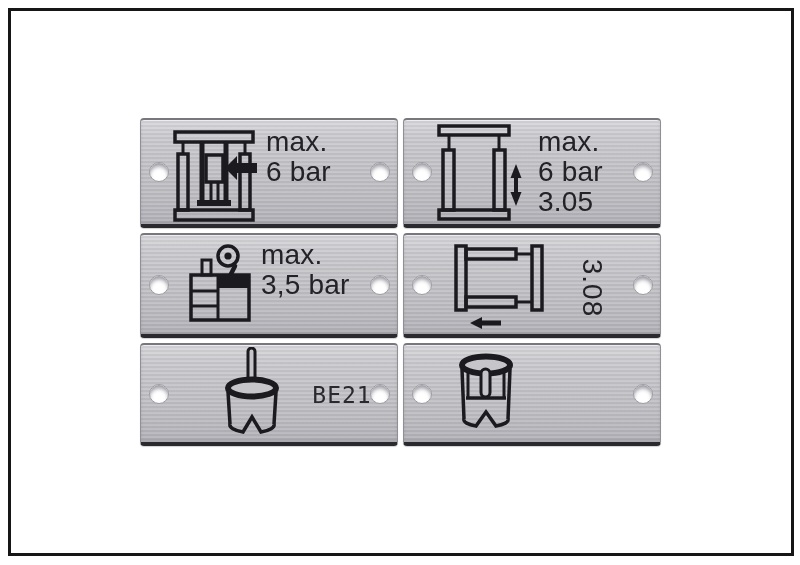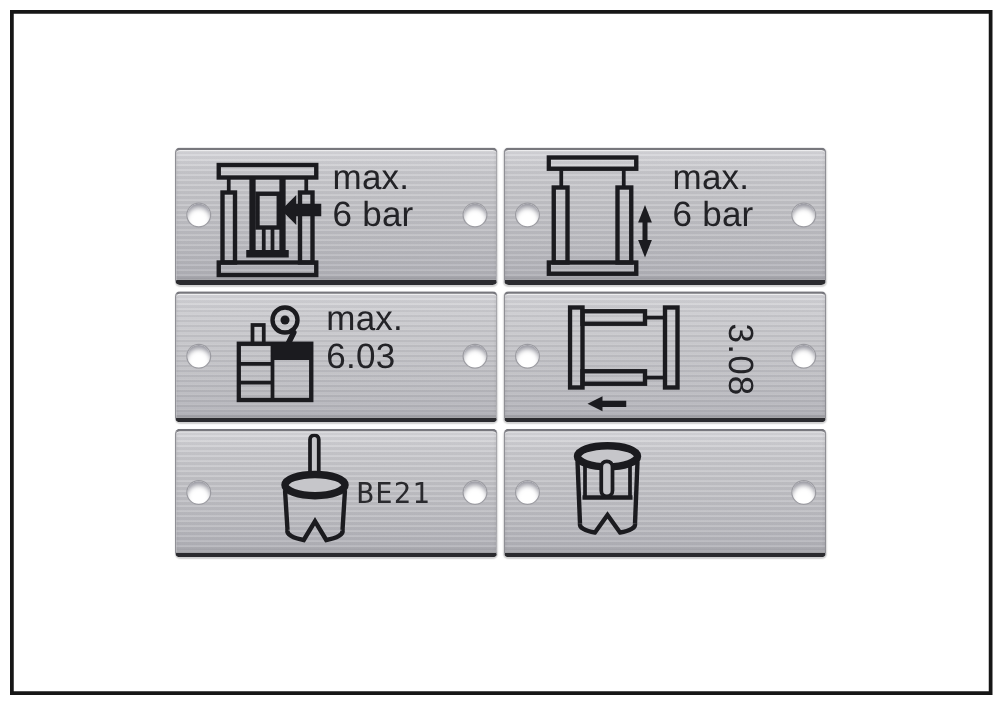--- a/index.html
+++ b/index.html
@@ -41,21 +41,21 @@
   .spec{
     position:absolute;color:#232327;font-size:28px;line-height:30px;
     letter-spacing:0.2px;white-space:nowrap;
   }
   .rot-label{
     position:absolute;left:153px;top:38px;width:70px;height:30px;
     transform:rotate(90deg);transform-origin:center center;
     text-align:center;color:#232327;font-size:28px;line-height:30px;letter-spacing:1px;
   }
   .be-label{
-    position:absolute;left:132px;width:84px;text-align:center;
+    position:absolute;left:159px;width:84px;text-align:center;
     font-family:"DejaVu Sans Mono", monospace;font-size:23px;color:#2a2a2e;letter-spacing:1px;
   }
   svg{display:block;}
   .stk{stroke:#1b1b1f;fill:none;}
   .fil{fill:#1b1b1f;stroke:none;}
   .met{fill:#c6c6ca;}
 </style>
 </head>
 <body>
 
@@ -106,20 +106,21 @@
           <rect x="2" y="86" width="70" height="9"></rect>
         </g>
         <rect class="fil" x="77" y="52" width="4" height="18"></rect>
         <polygon class="fil" points="79,40 73.5,54 84.5,54"></polygon>
         <polygon class="fil" points="79,82 73.5,68 84.5,68"></polygon>
       </svg>
     </div>
     <div class="spec" style="left:134px;top:7px">
       <div>max.</div>
       <div>6 bar</div>
+      <div>3.05</div>
     </div>
   </div>
 
   <div class="plate">
     <div class="hole left"></div>
     <div class="hole right"></div>
     <div class="icon-box" style="left:48px;top:6px">
       <svg width="64" height="82" viewBox="0 0 64 82">
         <g class="stk" stroke-width="3.5">
           <circle cx="39" cy="15" r="10"></circle>
@@ -129,21 +130,21 @@
           <line x1="29" y1="34" x2="29" y2="79" stroke-width="3"></line>
           <line x1="2" y1="50" x2="29" y2="50" stroke-width="3"></line>
           <line x1="2" y1="65" x2="29" y2="65" stroke-width="3"></line>
         </g>
         <circle class="fil" cx="39" cy="15" r="3.6"></circle>
         <rect class="fil" x="29" y="34" width="31" height="13"></rect>
       </svg>
     </div>
     <div class="spec" style="left:120px;top:5px">
       <div>max.</div>
-      <div>6.03</div>
+      <div>3,5 bar</div>
     </div>
   </div>
 
   <div class="plate">
     <div class="hole left"></div>
     <div class="hole right"></div>
     <div class="icon-box" style="left:50px;top:9px">
       <svg width="92" height="88" viewBox="0 0 92 88">
         <g class="stk" stroke-width="3.5">
           <rect x="2" y="2" width="10" height="64"></rect>

